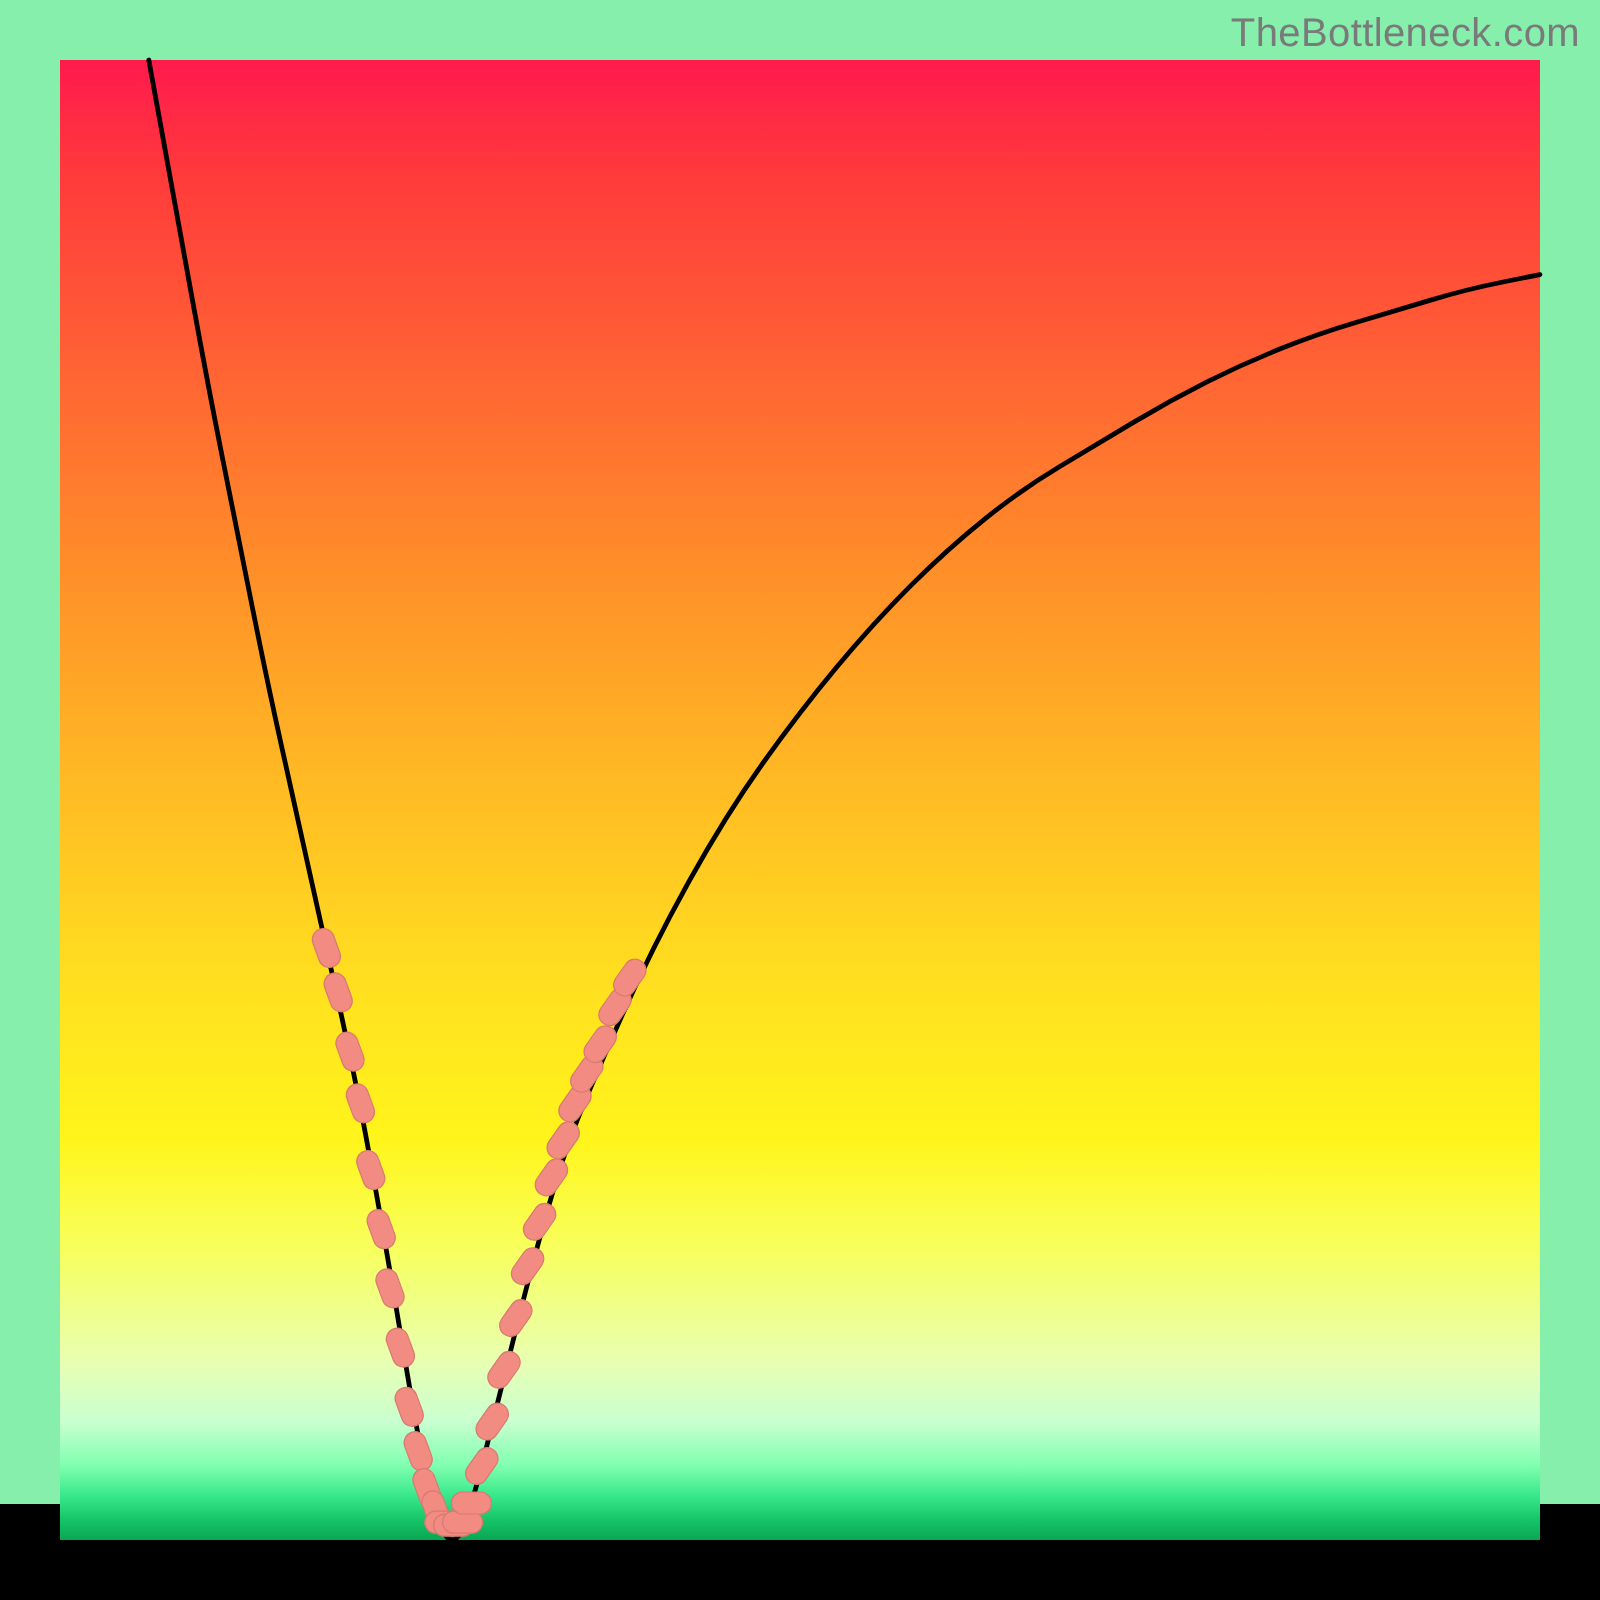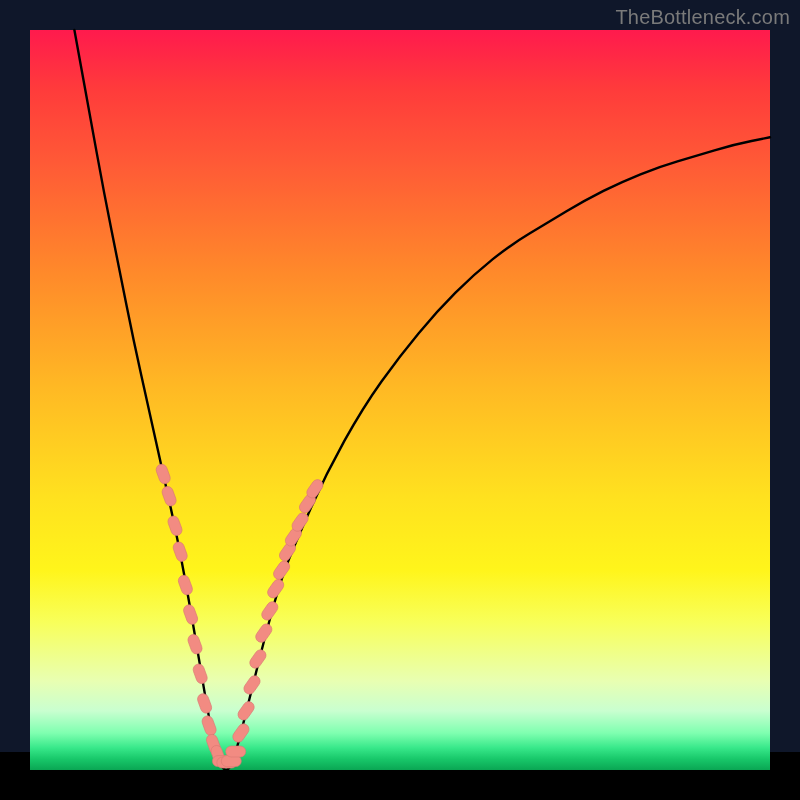--- a/index.html
+++ b/index.html
@@ -10,21 +10,21 @@
     overflow: hidden;
     background: #000;
     font-family: Arial, Helvetica, sans-serif;
   }
   .frame {
     position: absolute;
     left: 0;
     top: 0;
     width: 800px;
     height: 752px;
-    background: #0f172a;
+    background: #86efac;
   }
   .plot-area {
     position: absolute;
     left: 30px;
     top: 30px;
     width: 740px;
     height: 740px;
     background: linear-gradient(to bottom,
       #ff1a4d 0%,
       #ff3b3b 8%,

